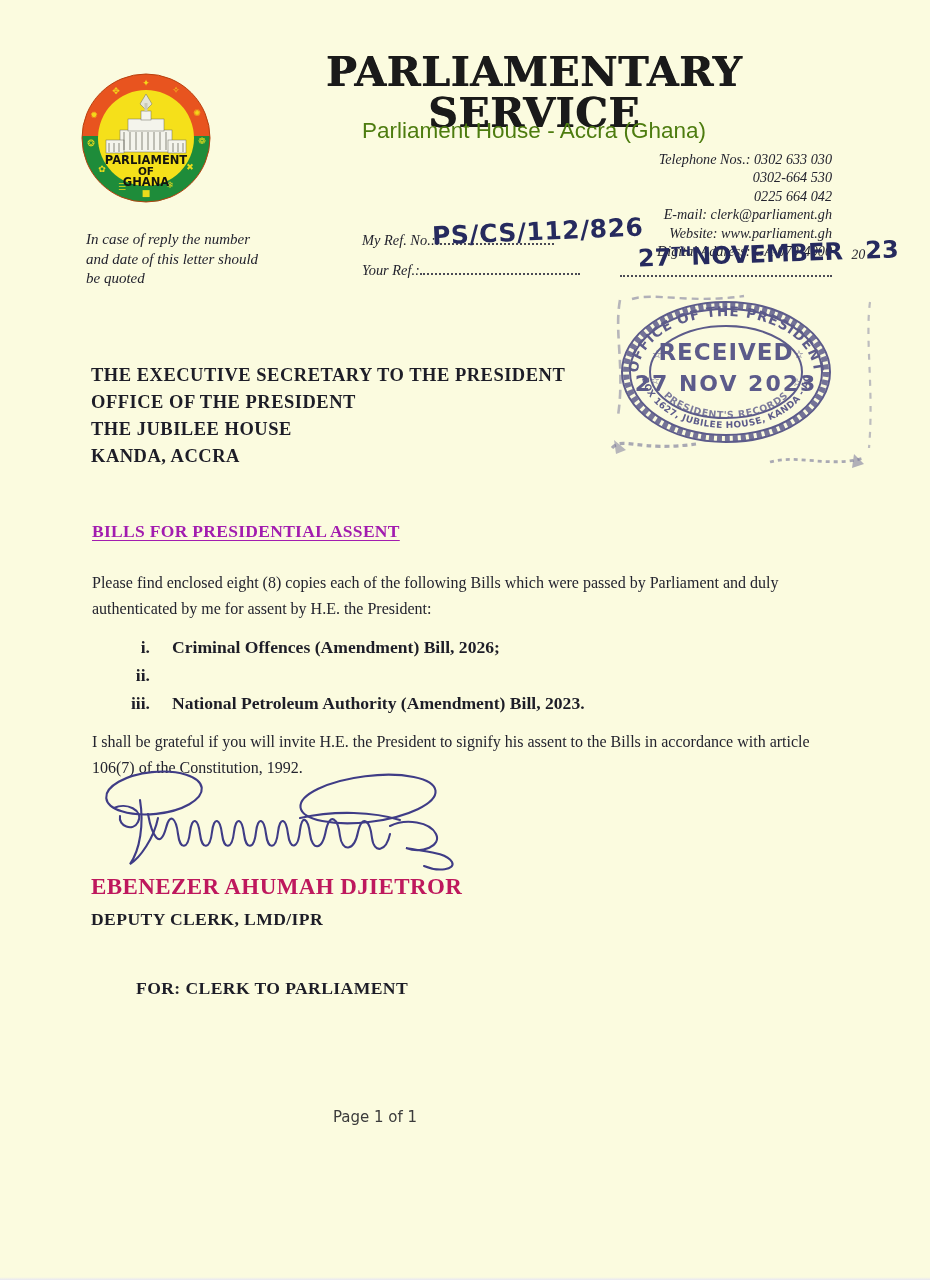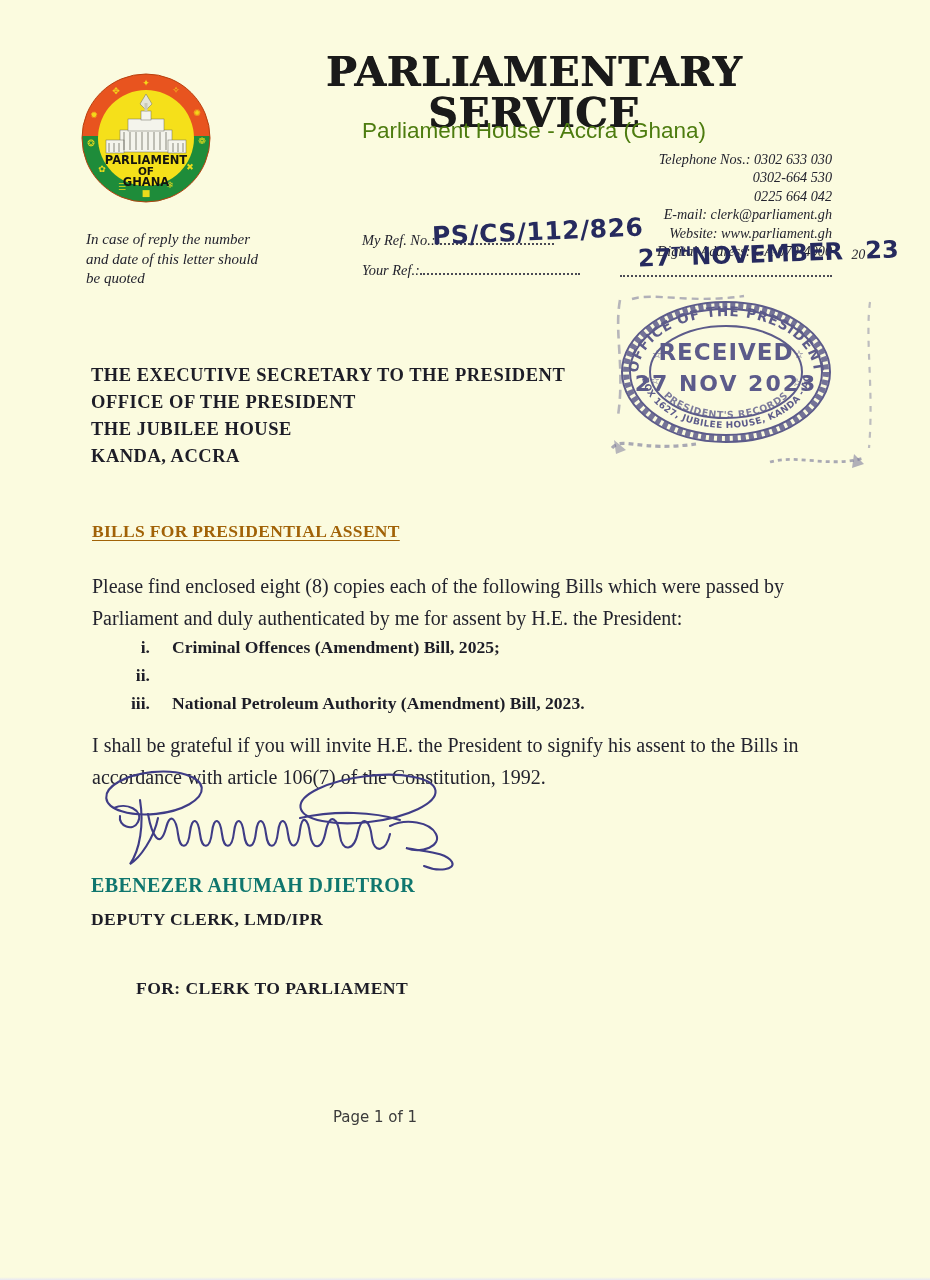--- a/index.html
+++ b/index.html
@@ -140,30 +140,30 @@
     color: #1d1d27;
   }
 
   
   .subject {
     position: absolute; left: 92px; top: 521px;
     font-family: "Liberation Serif", serif;
     font-weight: bold;
     font-size: 17.5px;
     letter-spacing: 0.3px;
-    color: #a16207;
+    color: #a21caf;
     text-decoration: underline;
     text-underline-offset: 3px;
   }
 
   
   .para {
     position: absolute;
     font-family: "Liberation Serif", serif;
-    font-size: 20px;
+    font-size: 16px;
     line-height: 1.62;
     color: #23232e;
   }
   #para1 { left: 92px; top: 570px; width: 730px; }
   #para2 { left: 92px; top: 729px; width: 730px; }
 
   .bills {
     position: absolute; left: 92px; top: 634px; width: 700px;
     margin: 0; padding: 0; list-style: none;
     font-family: "Liberation Serif", serif;
@@ -184,22 +184,22 @@
   .signature {
     position: absolute; left: 100px; top: 766px;
     width: 380px; height: 110px;
     color: #3f3c86;
   }
   .signature svg { display:block; width:380px; height:110px; }
 
   .sig-name {
     position: absolute; left: 91px; top: 874px;
     font-family: "Liberation Serif", serif;
-    font-weight: bold; font-size: 20px; letter-spacing: 0.4px;
-    color: #0f766e;
+    font-weight: bold; font-size: 23px; letter-spacing: 0.4px;
+    color: #be185d;
   }
   .sig-role {
     position: absolute; left: 91px; top: 909px;
     font-family: "Liberation Serif", serif;
     font-weight: bold; font-size: 17.6px; letter-spacing: 0.4px;
     color: #1d1d27;
   }
   .sig-for {
     position: absolute; left: 91px; top: 978px;
     font-family: "Liberation Serif", serif;
@@ -388,21 +388,21 @@
     <div>KANDA, ACCRA</div>
   </div>
 
   <div class="subject">BILLS FOR PRESIDENTIAL ASSENT</div>
 
   <div class="para" id="para1">Please find enclosed eight (8) copies each of the following Bills which were passed by Parliament and duly authenticated by me for assent by H.E. the President:</div>
 
   <ul class="bills">
     <li>
       <span class="num">i.</span>
-      <span>Criminal Offences (Amendment) Bill, 2025;</span>
+      <span>Criminal Offences (Amendment) Bill, 2026;</span>
     </li>
     <li>
       <span class="num">ii.</span>
     </li>
     <li>
       <span class="num">iii.</span>
       <span>National Petroleum Authority (Amendment) Bill, 2023.</span>
     </li>
   </ul>
 

